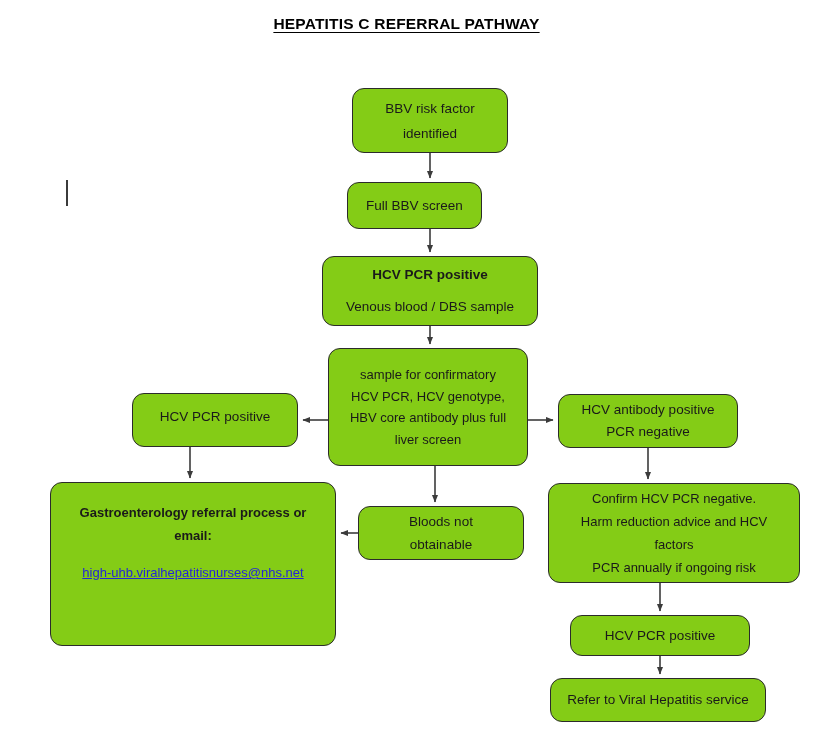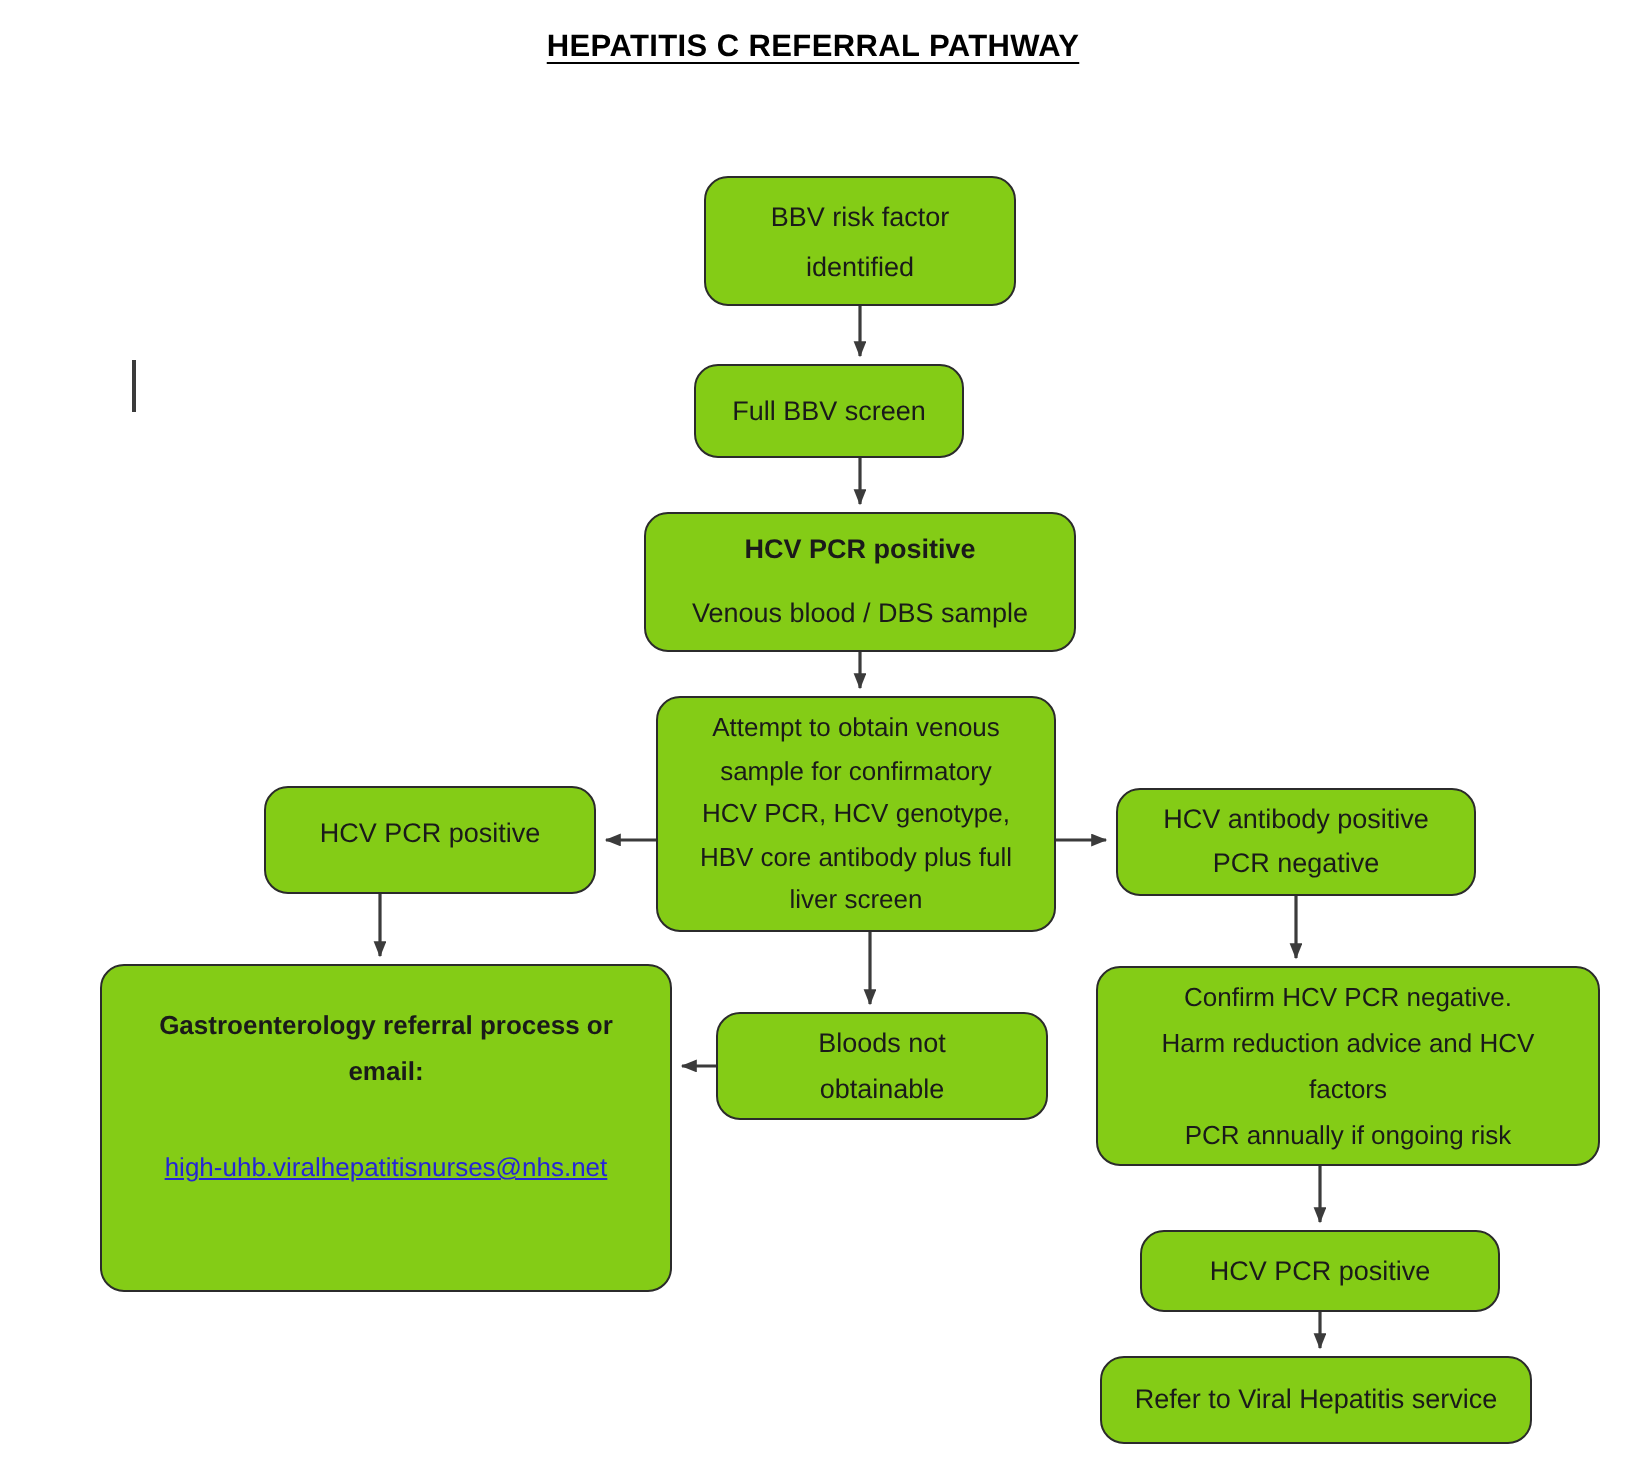--- a/index.html
+++ b/index.html
@@ -50,21 +50,20 @@
     display: block;
     width: 100%;
   }
   .txt-normal { font-weight: normal; }
   .txt-bold   { font-weight: bold; }
   .email-link {
     color: #2626d6;
     text-decoration: underline;
     font-weight: normal;
     word-break: break-all;
-    margin-top: 11px;
   }
   .caret {
     position: absolute;
     background: #3b3b3b;
   }
 
   
   #node-bbv-risk      { left:352px; top:88px;  width:156px; height:65px;  justify-content:center; font-size:13.5px; line-height:25px; }
   #node-full-screen   { left:347px; top:182px; width:135px; height:47px;  justify-content:center; font-size:13.5px; line-height:24px; }
   #node-hcv-pcr-pos   { left:322px; top:256px; width:216px; height:70px;  justify-content:center; font-size:13.5px; line-height:22px; }
@@ -127,21 +126,20 @@
   <span class="line txt-normal">Full BBV screen</span>
 </div>
 
 <div class="node-box" id="node-hcv-pcr-pos">
   <span class="line txt-bold">HCV PCR positive</span>
   <span class="gap"></span>
   <span class="line txt-normal">Venous blood / DBS sample</span>
 </div>
 
 <div class="node-box" id="node-attempt">
-  <span class="line txt-normal">Attempt to obtain venous</span>
   <span class="line txt-normal">sample for confirmatory</span>
   <span class="line txt-normal">HCV PCR, HCV genotype,</span>
   <span class="line txt-normal">HBV core antibody plus full</span>
   <span class="line txt-normal">liver screen</span>
 </div>
 
 <div class="node-box" id="node-left-pcr-pos">
   <span class="line txt-normal">HCV PCR positive</span>
 </div>
 

